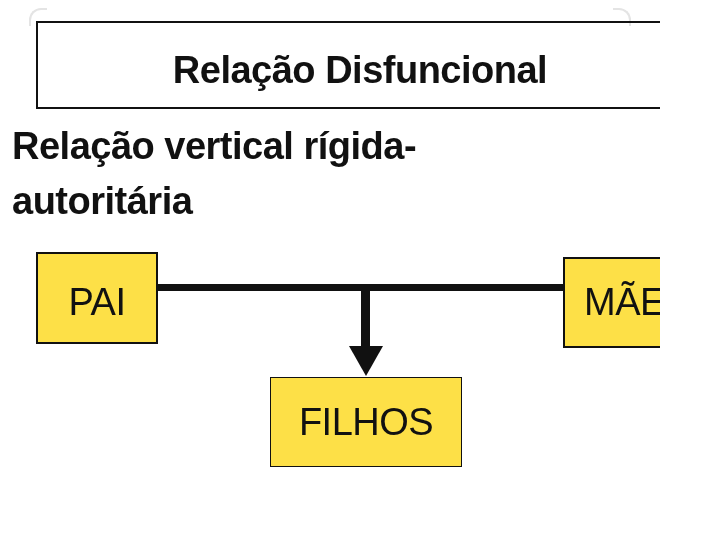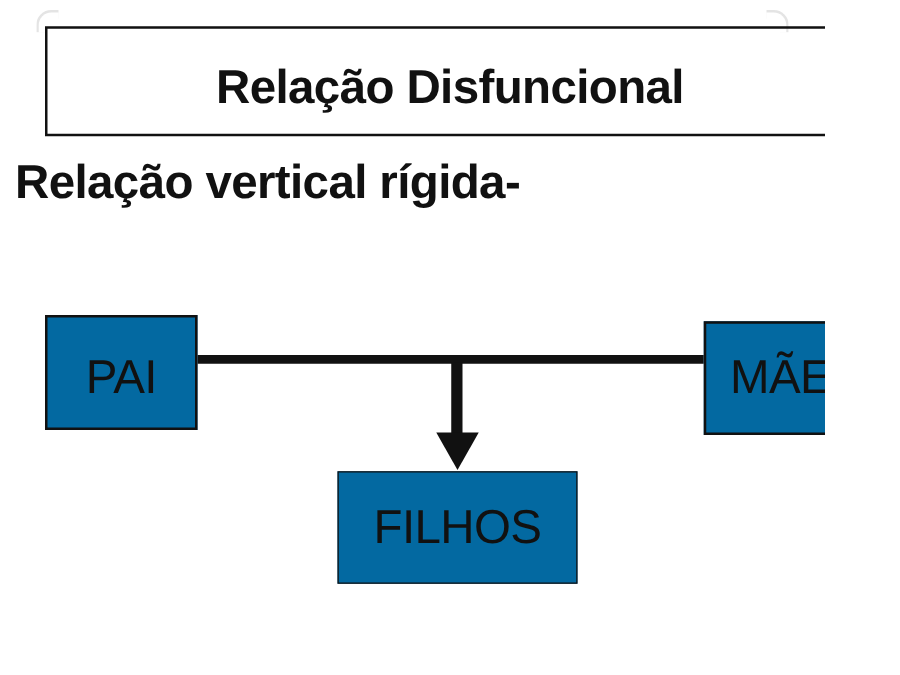--- a/index.html
+++ b/index.html
@@ -68,21 +68,21 @@
 
   .node-box {
     position: absolute;
     border: 2px solid #111111;
     box-sizing: border-box;
     display: flex;
     align-items: center;
     justify-content: center;
     font-size: 38px;
     letter-spacing: -0.5px;
-    background: #0369a1;
+    background: #fde047;
   }
   .node-pai {
     left: 36px; top: 252px;
     width: 122px; height: 92px;
     padding-top: 8px;
   }
   .node-mae {
     left: 563px; top: 257px;
     width: 123px; height: 91px;
   }
@@ -120,20 +120,21 @@
 
   <div class="corner-mark tl"></div>
   <div class="corner-mark tr"></div>
 
   <div class="title-box">
     <span class="title-text">Relação Disfuncional</span>
   </div>
 
   <div class="subtitle">
     <span>Relação vertical rígida-</span>
+    <span>autoritária</span>
   </div>
 
   <div class="h-connector"></div>
   <div class="arrow-shaft"></div>
   <div class="arrow-head"></div>
 
   <div class="node-box node-pai">
     <span>PAI</span>
   </div>
 

